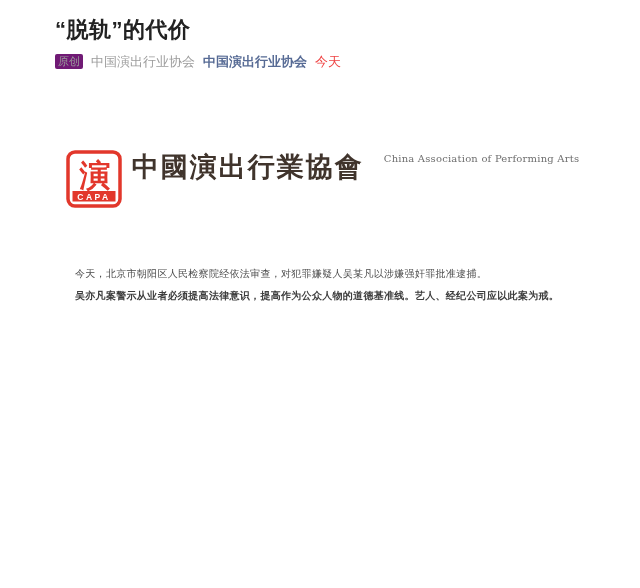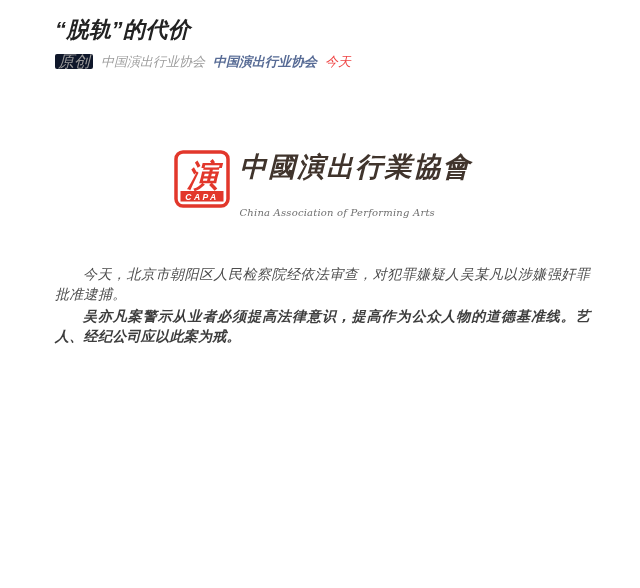--- a/index.html
+++ b/index.html
@@ -9,44 +9,43 @@
     font-family: "Liberation Sans", sans-serif;
   }
   .page {
     position: relative;
     width: 640px;
     height: 588px;
     background: #ffffff;
     overflow: hidden;
     box-sizing: border-box;
     padding: 18px 50px 0 55px;
-    font-style: italic;
   }
   
   .article-title {
     margin: 0 0 11px 0;
     font-size: 22px;
     line-height: 24px;
     font-weight: 700;
     color: #222222;
     letter-spacing: 0.5px;
   }
   
   .byline {
     display: flex;
     align-items: center;
     gap: 8px;
     height: 17px;
     font-size: 13px;
     white-space: nowrap;
   }
   .original-badge {
-    background: #0f172a;
+    background: #701a75;
     color: #9a9a9a;
-    font-size: 16px;
+    font-size: 11px;
     line-height: 15px;
     padding: 0 3px;
     border-radius: 2px;
   }
   .author-name { color: #9c9c9c; }
   .account-link {
     color: #576b95;
     font-weight: 600;
     text-decoration: none;
     cursor: pointer;
@@ -57,21 +56,21 @@
     margin-top: 80px;
     height: 58px;
     display: flex;
     justify-content: center;
     align-items: flex-start;
     gap: 10px;
   }
   .seal { flex: 0 0 auto; display: block; }
   .logo-text {
     display: flex;
-    flex-direction: column;
+    flex-direction: row;
     justify-content: space-between;
     gap: 20px;
   }
   .org-name-cn {
     font-family: "DejaVu Serif", "Liberation Serif", serif;
     font-weight: 700;
     font-size: 27px;
     line-height: 34px;
     letter-spacing: 2px;
     color: #40342c;
@@ -81,21 +80,21 @@
     font-family: "DejaVu Serif", "Liberation Serif", serif;
     font-size: 10px;
     line-height: 18px;
     color: #6f6f6f;
     letter-spacing: 0.2px;
     white-space: nowrap;
   }
   
   .body-text p {
     margin: 0;
-    font-size: 14px;
+    font-size: 10px;
     line-height: 20px;
     color: #4c4c4c;
     text-indent: 2em;
     text-align: justify;
     letter-spacing: 0.3px;
   }
   .p1 { margin-top: 56px !important; }
   .p2 { margin-top: 18px !important; }
   .p3 { margin-top: 0 !important; }
   .p4 { margin-top: 19px !important; }

